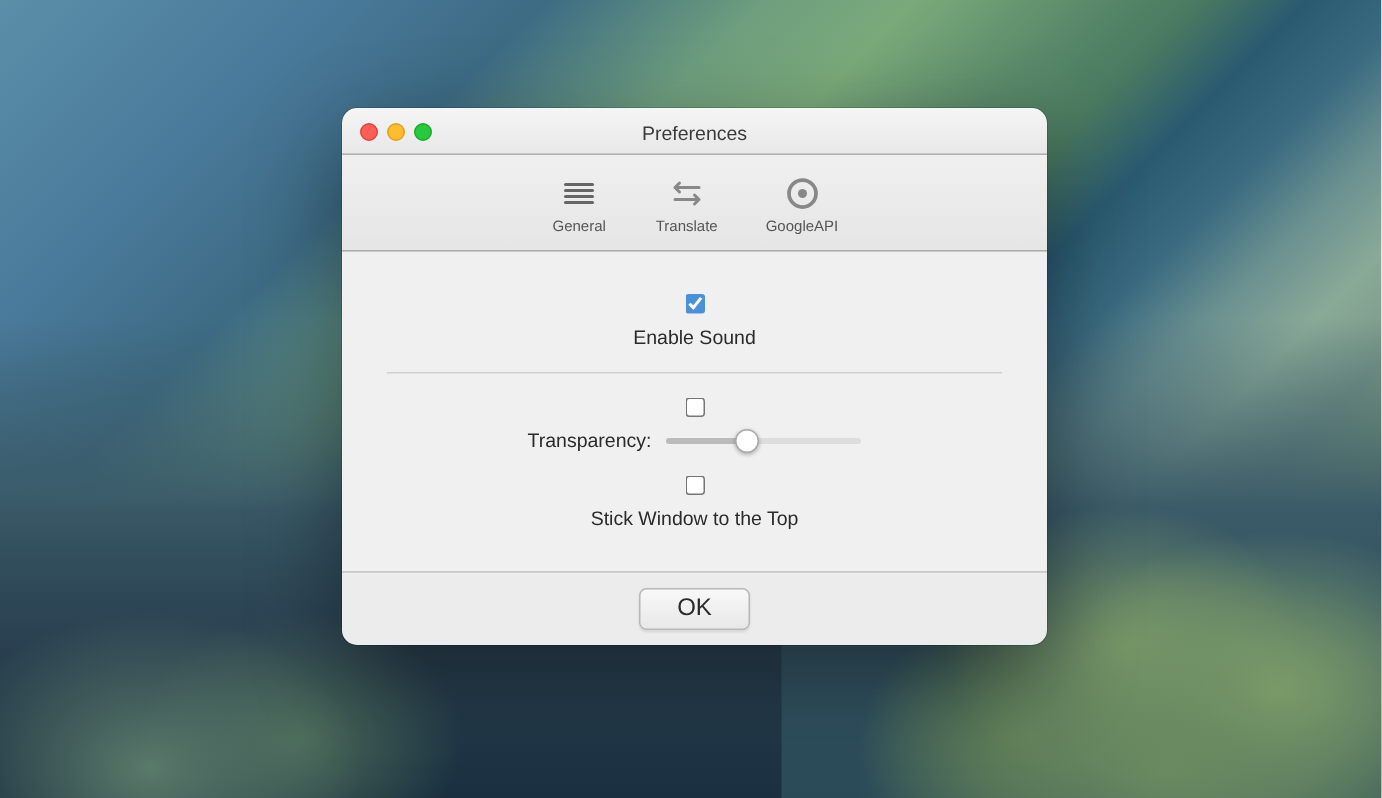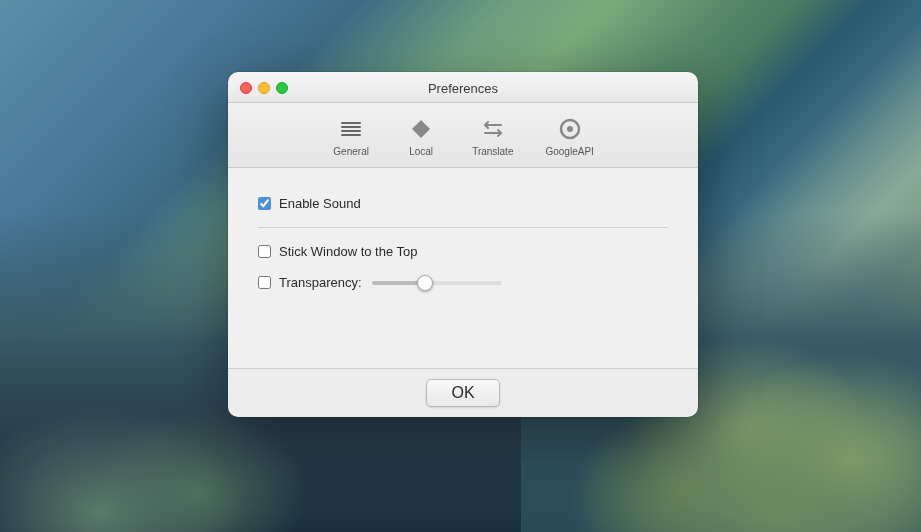--- a/index.html
+++ b/index.html
@@ -158,20 +158,21 @@
       background: #f0f0f0;
       padding: 20px 30px;
       min-height: 200px;
     }
 
     .setting-row {
       display: flex;
       align-items: center;
       gap: 8px;
       padding: 8px 0;
+      flex-direction: column;
     }
 
     .setting-row input[type="checkbox"] {
       width: 13px;
       height: 13px;
       accent-color: #4a90d9;
       cursor: pointer;
     }
 
     .setting-label {
@@ -258,28 +259,20 @@
           <line x1="3" y1="6" x2="21" y2="6"></line>
           <line x1="3" y1="10" x2="21" y2="10"></line>
           <line x1="3" y1="14" x2="21" y2="14"></line>
           <line x1="3" y1="18" x2="21" y2="18"></line>
         </svg>
       </div>
       <span class="toolbar-label">General</span>
     </div>
 
 
-    <div class="toolbar-item">
-      <div class="toolbar-icon">
-        <svg viewBox="0 0 24 24" fill="#888" stroke="none">
-          <polygon points="12,3 21,12 12,21 3,12"></polygon>
-        </svg>
-      </div>
-      <span class="toolbar-label">Local</span>
-    </div>
 
     <div class="toolbar-item">
       <div class="toolbar-icon">
         <svg viewBox="0 0 24 24" fill="none" stroke="#888" stroke-width="2" stroke-linecap="round">
           <path d="M4 8h16M4 8l3-3M4 8l3 3"></path>
           <path d="M20 16H4M20 16l-3-3M20 16l-3 3"></path>
         </svg>
       </div>
       <span class="toolbar-label">Translate</span>
     </div>
@@ -299,31 +292,31 @@
   <div class="content">
 
     <div class="setting-row">
       <input type="checkbox" id="enable-sound" checked="" style="">
       <label class="setting-label" for="enable-sound">Enable Sound</label>
     </div>
 
     <div class="divider"></div>
 
     <div class="setting-row">
-      <input type="checkbox" id="stick-window" style="">
-      <label class="setting-label" for="stick-window">Stick Window to the Top</label>
-    </div>
-
-    <div class="setting-row">
       <input type="checkbox" id="transparency" style="">
       <div class="slider-container">
         <label class="setting-label" for="transparency-slider">Transparency:</label>
         <input type="range" id="transparency-slider" min="0" max="100" value="40" style="">
       </div>
     </div>
 
+    <div class="setting-row">
+      <input type="checkbox" id="stick-window" style="">
+      <label class="setting-label" for="stick-window">Stick Window to the Top</label>
+    </div>
+
   </div>
 
   <div class="footer">
     <button class="ok-button">OK</button>
   </div>
 
 </div>
 
 </body></html>

